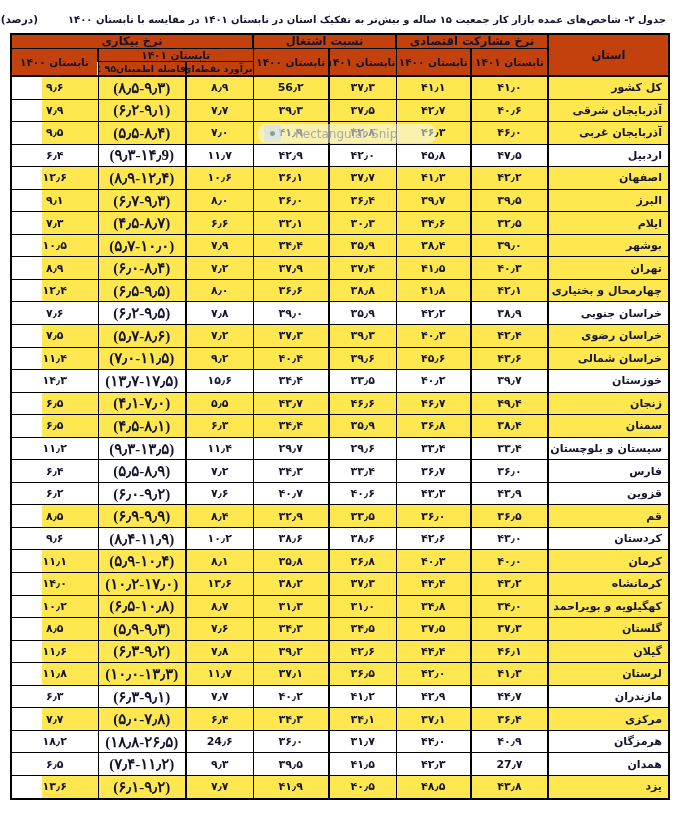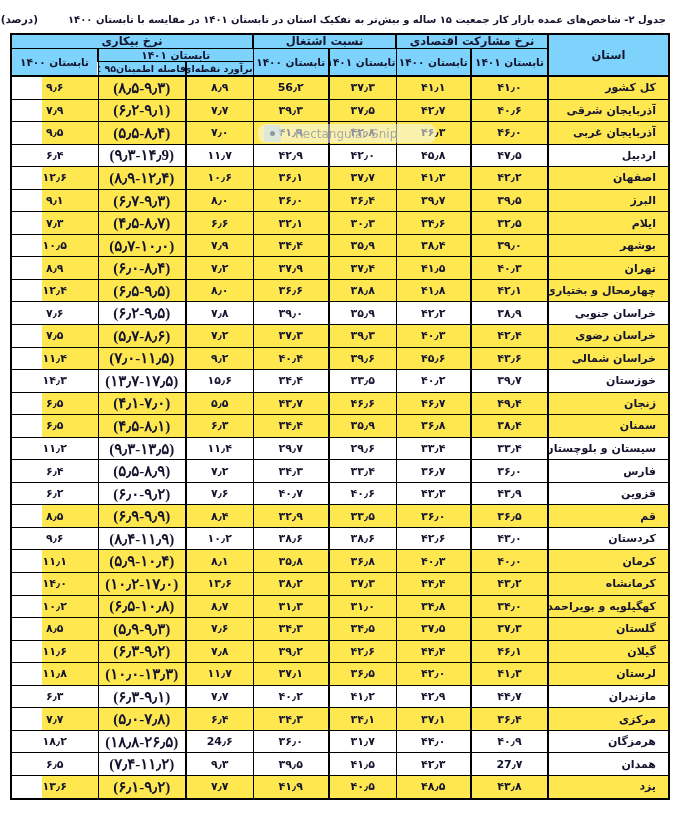--- a/index.html
+++ b/index.html
@@ -37,39 +37,39 @@
   table.stats th,table.stats td{
     border:1px solid #000;
     padding:0;
     text-align:center;
     vertical-align:middle;
     font-weight:bold;
     color:#14142e;
     overflow:hidden;
     white-space:nowrap;
   }
-  thead th{background:#7dd3fc;}
+  thead th{background:#c2410c;}
   thead .group-label{font-size:11.5px;height:13px;line-height:13px;}
   thead .season{font-size:10.5px;}
   thead .season-2line{font-size:10.5px;white-space:pre-line;line-height:1.55;}
   thead .sub-label{font-size:9.5px;height:26px;}
   thead tr.sub-row th{height:13px;line-height:13px;}
   
   thead tr:last-child th, thead th[rowspan="2"], thead th[rowspan="3"]{border-bottom:2px solid #000;}
   
   .gb{border-left:2px solid #000 !important;}
   tbody td{
     height:21.56px;
     font-size:11px;
   }
   tbody td.num{direction:ltr;}
   tbody td.ci{font-size:15px;font-family:Liberation Serif, serif;}
   tbody td.name{
     text-align:right;
-    padding-right:12px;
+    padding-right:6px;
     font-size:11px;
   }
   tr.hl td{background:#ffe84f;}
   tr.hl td.u1400{background:linear-gradient(90deg,#ffffff 0 30px,#ffe84f 30px);}
   
   .snip{
     position:absolute;left:258px;top:124px;width:178px;height:19px;
     display:flex;align-items:center;
     background:rgba(246,248,250,0.55);
     border-radius:8px;

